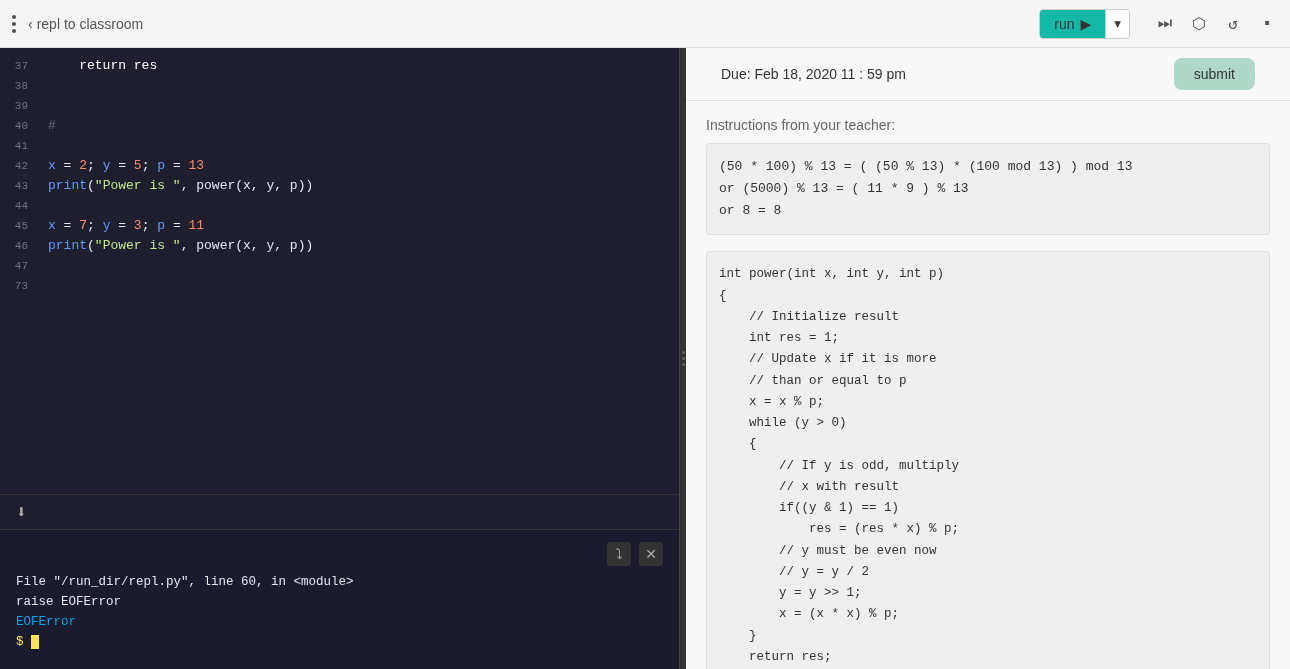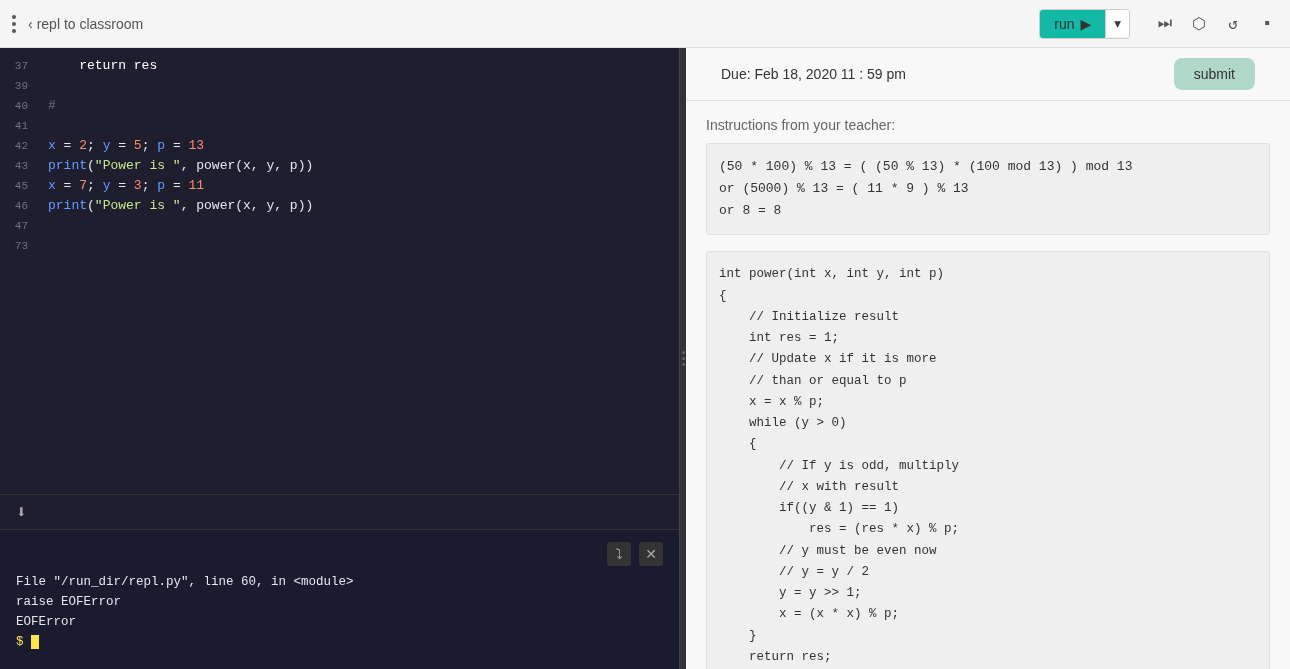--- a/index.html
+++ b/index.html
@@ -177,21 +177,21 @@
       display: flex;
       align-items: center;
       justify-content: center;
       font-size: 14px;
     }
     .terminal-text {
       color: #e2e8f0;
       font-size: 12.5px;
       line-height: 1.6;
     }
-    .terminal-text .err { color: #e5e5e5; }
+    .terminal-text .err { color: #0ea5e9; }
     .terminal-text .prompt { color: #f9e64f; }
     .terminal-cursor {
       display: inline-block;
       width: 8px;
       height: 14px;
       background: #f9e64f;
       vertical-align: middle;
     }
 
     
@@ -301,20 +301,24 @@
 <div class="main-content">
 
   <div class="editor-panel">
     <div class="code-area">
 
       <div class="code-line">
         <span class="line-num">37</span>
         <span class="line-content kw-green">    return res</span>
       </div>
 
+      <div class="code-line">
+        <span class="line-num">38</span>
+        <span class="line-content"></span>
+      </div>
 
       <div class="code-line">
         <span class="line-num">39</span>
         <span class="line-content"></span>
       </div>
 
       <div class="code-line">
         <span class="line-num">40</span>
         <span class="line-content kw-comment">#</span>
       </div>
@@ -327,20 +331,24 @@
       <div class="code-line">
         <span class="line-num">42</span>
         <span class="line-content"><span style="color:#6699ff;">x</span><span style="color:#e2e8f0;"> = </span><span style="color:#f78c6c;">2</span><span style="color:#e2e8f0;">; </span><span style="color:#6699ff;">y</span><span style="color:#e2e8f0;"> = </span><span style="color:#f78c6c;">5</span><span style="color:#e2e8f0;">; </span><span style="color:#6699ff;">p</span><span style="color:#e2e8f0;"> = </span><span style="color:#f78c6c;">13</span></span>
       </div>
 
       <div class="code-line">
         <span class="line-num">43</span>
         <span class="line-content"><span style="color:#6699ff;">print</span><span style="color:#e2e8f0;">(</span><span style="color:#c3e88d;">"Power is "</span><span style="color:#e2e8f0;">, power(x, y, p))</span></span>
       </div>
 
+      <div class="code-line">
+        <span class="line-num">44</span>
+        <span class="line-content"></span>
+      </div>
 
       <div class="code-line">
         <span class="line-num">45</span>
         <span class="line-content"><span style="color:#6699ff;">x</span><span style="color:#e2e8f0;"> = </span><span style="color:#f78c6c;">7</span><span style="color:#e2e8f0;">; </span><span style="color:#6699ff;">y</span><span style="color:#e2e8f0;"> = </span><span style="color:#f78c6c;">3</span><span style="color:#e2e8f0;">; </span><span style="color:#6699ff;">p</span><span style="color:#e2e8f0;"> = </span><span style="color:#f78c6c;">11</span></span>
       </div>
 
       <div class="code-line">
         <span class="line-num">46</span>
         <span class="line-content"><span style="color:#6699ff;">print</span><span style="color:#e2e8f0;">(</span><span style="color:#c3e88d;">"Power is "</span><span style="color:#e2e8f0;">, power(x, y, p))</span></span>
       </div>

